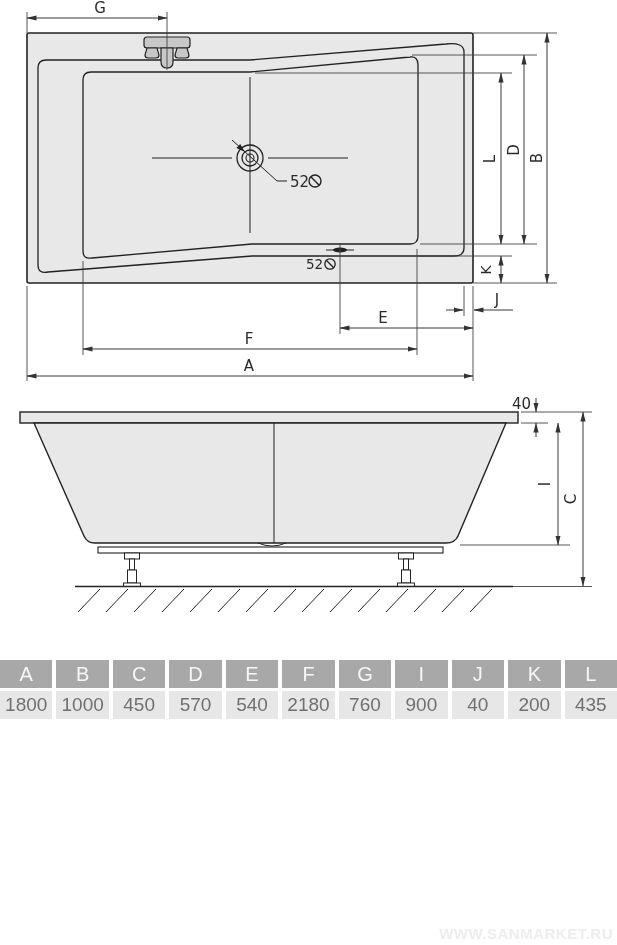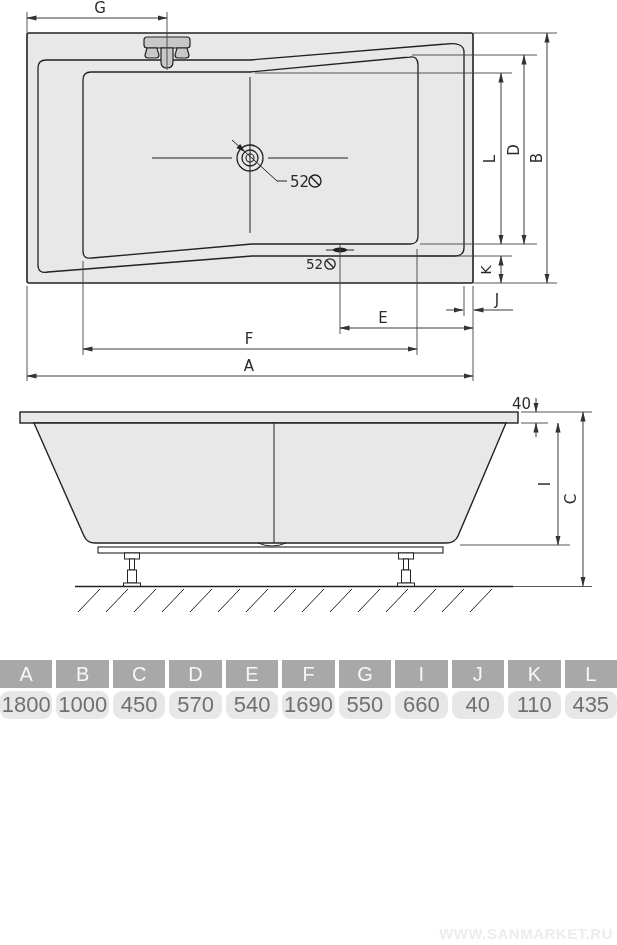--- a/index.html
+++ b/index.html
@@ -5,21 +5,21 @@
   html,body{margin:0;padding:0;background:#fff;}
   .page{position:relative;width:617px;height:945px;background:#fff;overflow:hidden;
         font-family:"Liberation Sans", sans-serif;}
   .drawing{position:absolute;left:0;top:0;}
   .drawing text{font-family:"DejaVu Sans", sans-serif;fill:#2a2a2a;}
   .dims-table{position:absolute;left:0;top:660px;width:617px;}
   .trow{display:grid;grid-template-columns:repeat(11,1fr);column-gap:4px;}
   .trow + .trow{margin-top:3px;}
   .cell{height:28px;line-height:28px;text-align:center;overflow:hidden;}
   .trow.header .cell{background:#a8a8a8;color:#f7f7f7;font-size:20px;}
-  .trow.values .cell{background:#e7e7e7;color:#707070;font-size:22px;border-radius:9px;}
+  .trow.values .cell{background:#e7e7e7;color:#707070;font-size:19px;}
   .watermark{position:absolute;right:4px;top:925px;font-size:15px;font-weight:bold;
              color:#ededed;letter-spacing:0.5px;}
 </style>
 </head>
 <body>
 
 <div class="page">
 
   <svg class="drawing" width="617" height="650" viewBox="0 0 617 650">
     <defs>
@@ -184,23 +184,23 @@
       <div class="cell">J</div>
       <div class="cell">K</div>
       <div class="cell">L</div>
     </div>
     <div class="trow values">
       <div class="cell">1800</div>
       <div class="cell">1000</div>
       <div class="cell">450</div>
       <div class="cell">570</div>
       <div class="cell">540</div>
-      <div class="cell">1690</div>
-      <div class="cell">550</div>
-      <div class="cell">660</div>
+      <div class="cell">2180</div>
+      <div class="cell">760</div>
+      <div class="cell">900</div>
       <div class="cell">40</div>
-      <div class="cell">110</div>
+      <div class="cell">200</div>
       <div class="cell">435</div>
     </div>
   </div>
 
   <div class="watermark">WWW.SANMARKET.RU</div>
 </div>
 
 </body></html>

